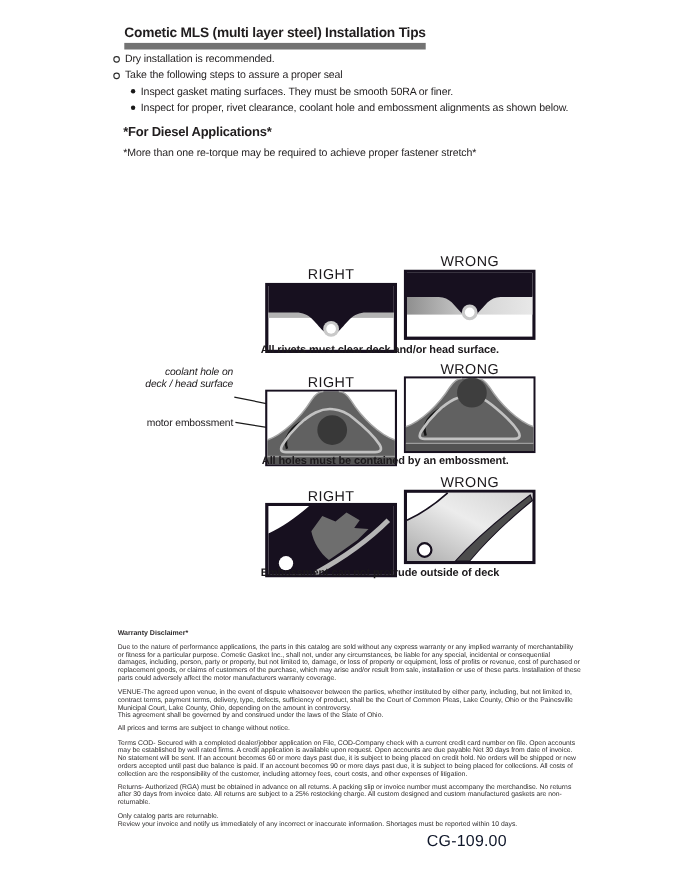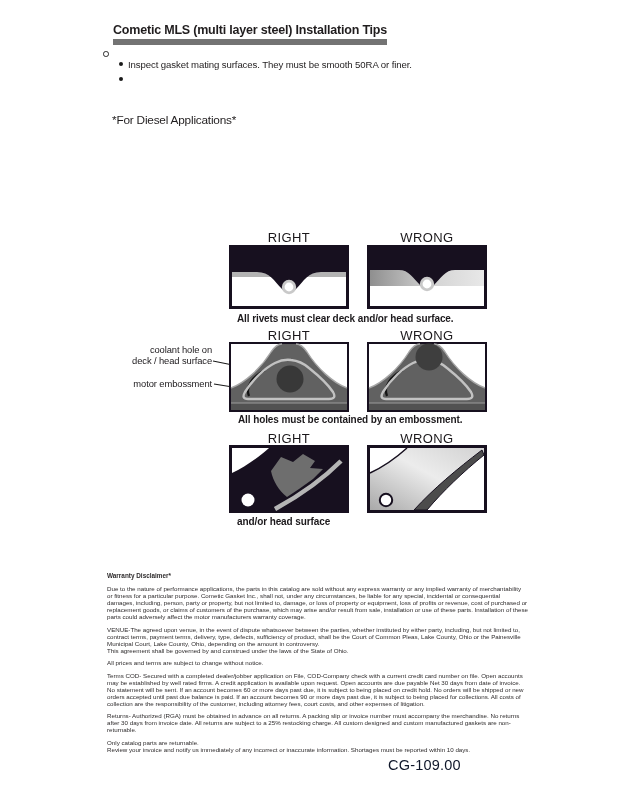--- a/index.html
+++ b/index.html
@@ -18,37 +18,37 @@
 
   
   .intro{left:103px;top:46px;width:470px;font-size:9.6px;letter-spacing:-0.1px;}
   .b-row{display:flex;align-items:flex-start;line-height:15px;}
   .b-row.sub{margin-left:16px;}
   .o-marker{flex:none;width:3.6px;height:3.6px;border:1px solid #2c2c2c;border-radius:50%;margin:5px 5px 0 0;}
   .dot-marker{flex:none;width:4px;height:4px;background:#191919;border-radius:50%;margin:5px 5px 0 0;}
 
   
   .diesel{left:112px;top:114px;width:438px;font-size:9.6px;line-height:12.4px;letter-spacing:-0.1px;}
-  .d-head{font-size:11.8px;font-weight:normal;margin:0 0 8px 0;letter-spacing:-0.2px;}
+  .d-head{font-size:11.8px;font-weight:bold;margin:0 0 8px 0;letter-spacing:-0.2px;}
   .diesel p{margin:0 0 7px 0;}
 
   
   .dg-label{width:120px;text-align:center;font-size:13px;letter-spacing:0.4px;color:#1b181b;}
   .dg-box{width:120px;line-height:0;}
   .dg-caption{font-size:10px;font-weight:bold;letter-spacing:-0.1px;color:#1c191c;line-height:11.5px;}
 
-  .col-l{left:229px;}
+  .col-l{left:241px;margin-top:12px;}
   .col-r{left:367px;}
 
   .r1-label{top:230px;} .r1-box{top:245px;} .r1-cap{left:237px;top:313px;}
   .r2-label{top:328px;} .r2-box{top:342px;} .r2-cap{left:238px;top:414px;}
   .r3-label{top:431px;} .r3-box{top:445px;} .r3-cap{left:237px;top:516px;width:230px;}
 
   .annot{font-size:9.4px;line-height:11px;color:#1c191c;text-align:right;letter-spacing:-0.1px;}
-  .annot1{left:108px;top:344px;width:104px;}
+  .annot1{left:108px;top:332px;width:104px;font-style:italic;}
   .annot2{left:98px;top:378px;width:114px;}
   .leader-overlay{left:100px;top:340px;pointer-events:none;}
 
   
   .fine{left:107px;top:572px;width:421px;font-size:6.2px;line-height:7px;color:#2e2b2c;}
   .fine-head{font-weight:bold;margin:0 0 6px 0;font-size:6.4px;}
   .fine p{margin:0 0 5.5px 0;}
   .fine .blockline{display:block;}
 
   
@@ -57,32 +57,39 @@
 </head>
 <body>
 
 <div>
 
   <div class="abs title">Cometic MLS (multi layer steel) Installation Tips</div>
 
   <div class="abs intro">
     <div class="b-row">
       <span class="o-marker"></span>
+      <span>Dry installation is recommended.</span>
+    </div>
+    <div class="b-row">
+      <span class="o-marker"></span>
+      <span>Take the following steps to assure a proper seal</span>
     </div>
     <div class="b-row sub">
       <span class="dot-marker"></span>
       <span>Inspect gasket mating surfaces.  They must be smooth 50RA or finer.</span>
     </div>
     <div class="b-row sub">
       <span class="dot-marker"></span>
+      <span>Inspect for proper, rivet clearance, coolant hole and embossment alignments as shown below.</span>
     </div>
   </div>
 
   <div class="abs diesel">
     <div class="d-head">*For Diesel Applications*</div>
+    <p>*More than one re-torque may be required to achieve proper fastener stretch*</p>
   </div>
 
   <div class="abs dg-label col-l r1-label">RIGHT</div>
   <div class="abs dg-label col-r r1-label">WRONG</div>
 
   <div class="abs dg-box col-l r1-box">
     <svg width="120" height="64" viewBox="0 0 120 64">
       <rect x="1.5" y="1.5" width="117" height="61" fill="#ffffff" stroke="#17101f" stroke-width="3"></rect>
       <rect x="3" y="26" width="114" height="6" fill="#b3b3b3"></rect>
       <path d="M3,3 H117 V27 H92 C79,27 75,36 67,44 Q60,51 53,44 C45,36 41,27 28,27 H3 Z" fill="#17101f"></path>
@@ -172,21 +179,21 @@
         </linearGradient>
       </defs>
       <rect x="1.5" y="1.5" width="117" height="65" fill="#ffffff" stroke="#17101f" stroke-width="3"></rect>
       <path d="M3,28 C16,22 30,12 40,3 H117 V8 C94,26 70,45 53,65 H3 Z" fill="url(#g-band3)"></path>
       <path d="M3,28 C16,22 30,12 40,3" fill="none" stroke="#17101f" stroke-width="1.5"></path>
       <path d="M47,65 C66,44 90,24 115,5 L117,10 C96,27 76,46 60,65 Z" fill="#4c4c4c" stroke="#17101f" stroke-width="1"></path>
       <circle cx="19" cy="55" r="6.2" fill="#ffffff" stroke="#17101f" stroke-width="2"></circle>
     </svg>
   </div>
   <div class="abs dg-caption r3-cap">
-    <span style="display:block">and/or head surface</span>
+    <span style="display:block">Embossment can not protrude outside of deck</span>
   </div>
 
   <div class="abs fine">
     <div class="fine-head">Warranty Disclaimer*</div>
     <p>Due to the nature of performance applications, the parts in this catalog are sold without any express warranty or any implied warranty of merchantability or fitness for a particular purpose.  Cometic Gasket Inc., shall not, under any circumstances, be liable for any special, incidental or consequential damages, including, person, party or property, but not limited to, damage, or loss of property or equipment, loss of profits or revenue, cost of purchased or replacement goods, or claims of customers of the purchase, which may arise and/or result from sale, installation or use of these parts.  Installation of these parts could adversely affect the motor manufacturers warranty coverage.</p>
     <p>
       <span class="blockline">VENUE-The agreed upon venue, in the event of dispute whatsoever between the parties, whether instituted by either party, including, but not limited to, contract terms, payment terms, delivery, type, defects, sufficiency of product, shall be the Court of Common Pleas, Lake County, Ohio or the Painesville Municipal Court, Lake County, Ohio, depending on the amount in controversy.</span>
       <span class="blockline">This agreement shall be governed by and construed under the laws of the State of Ohio.</span>
     </p>
     <p>All prices and terms are subject to change without notice.</p>

